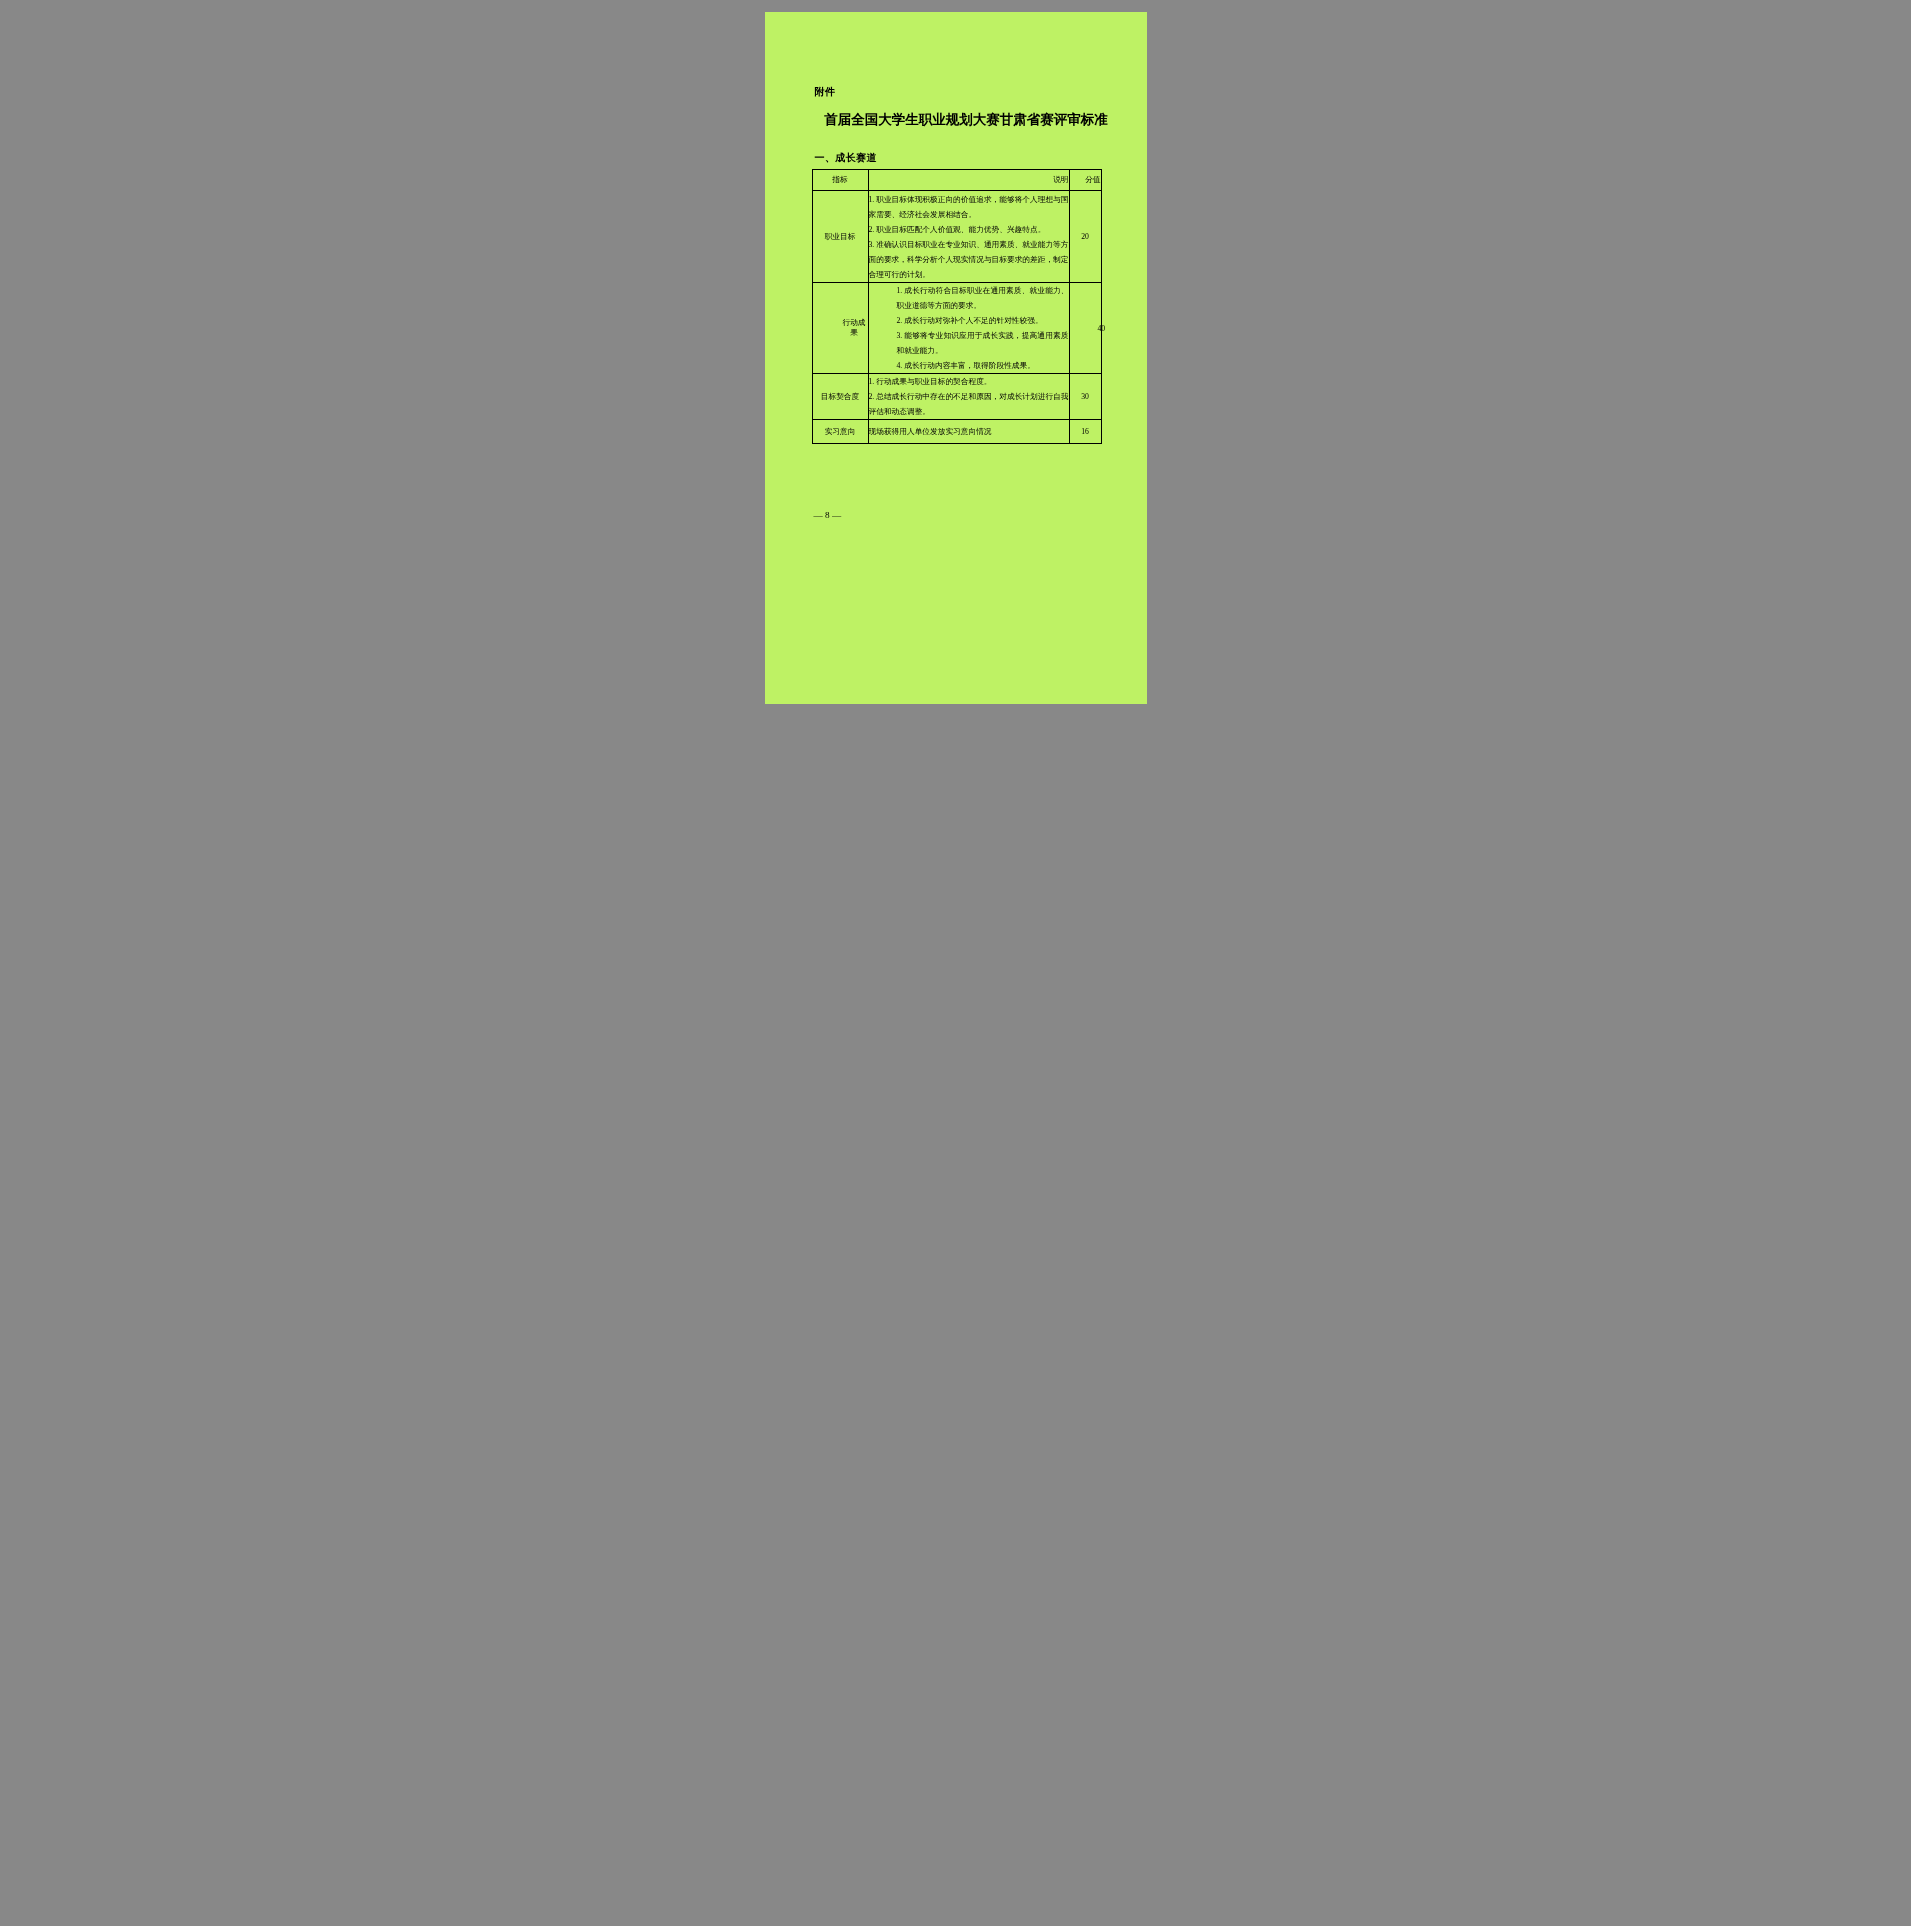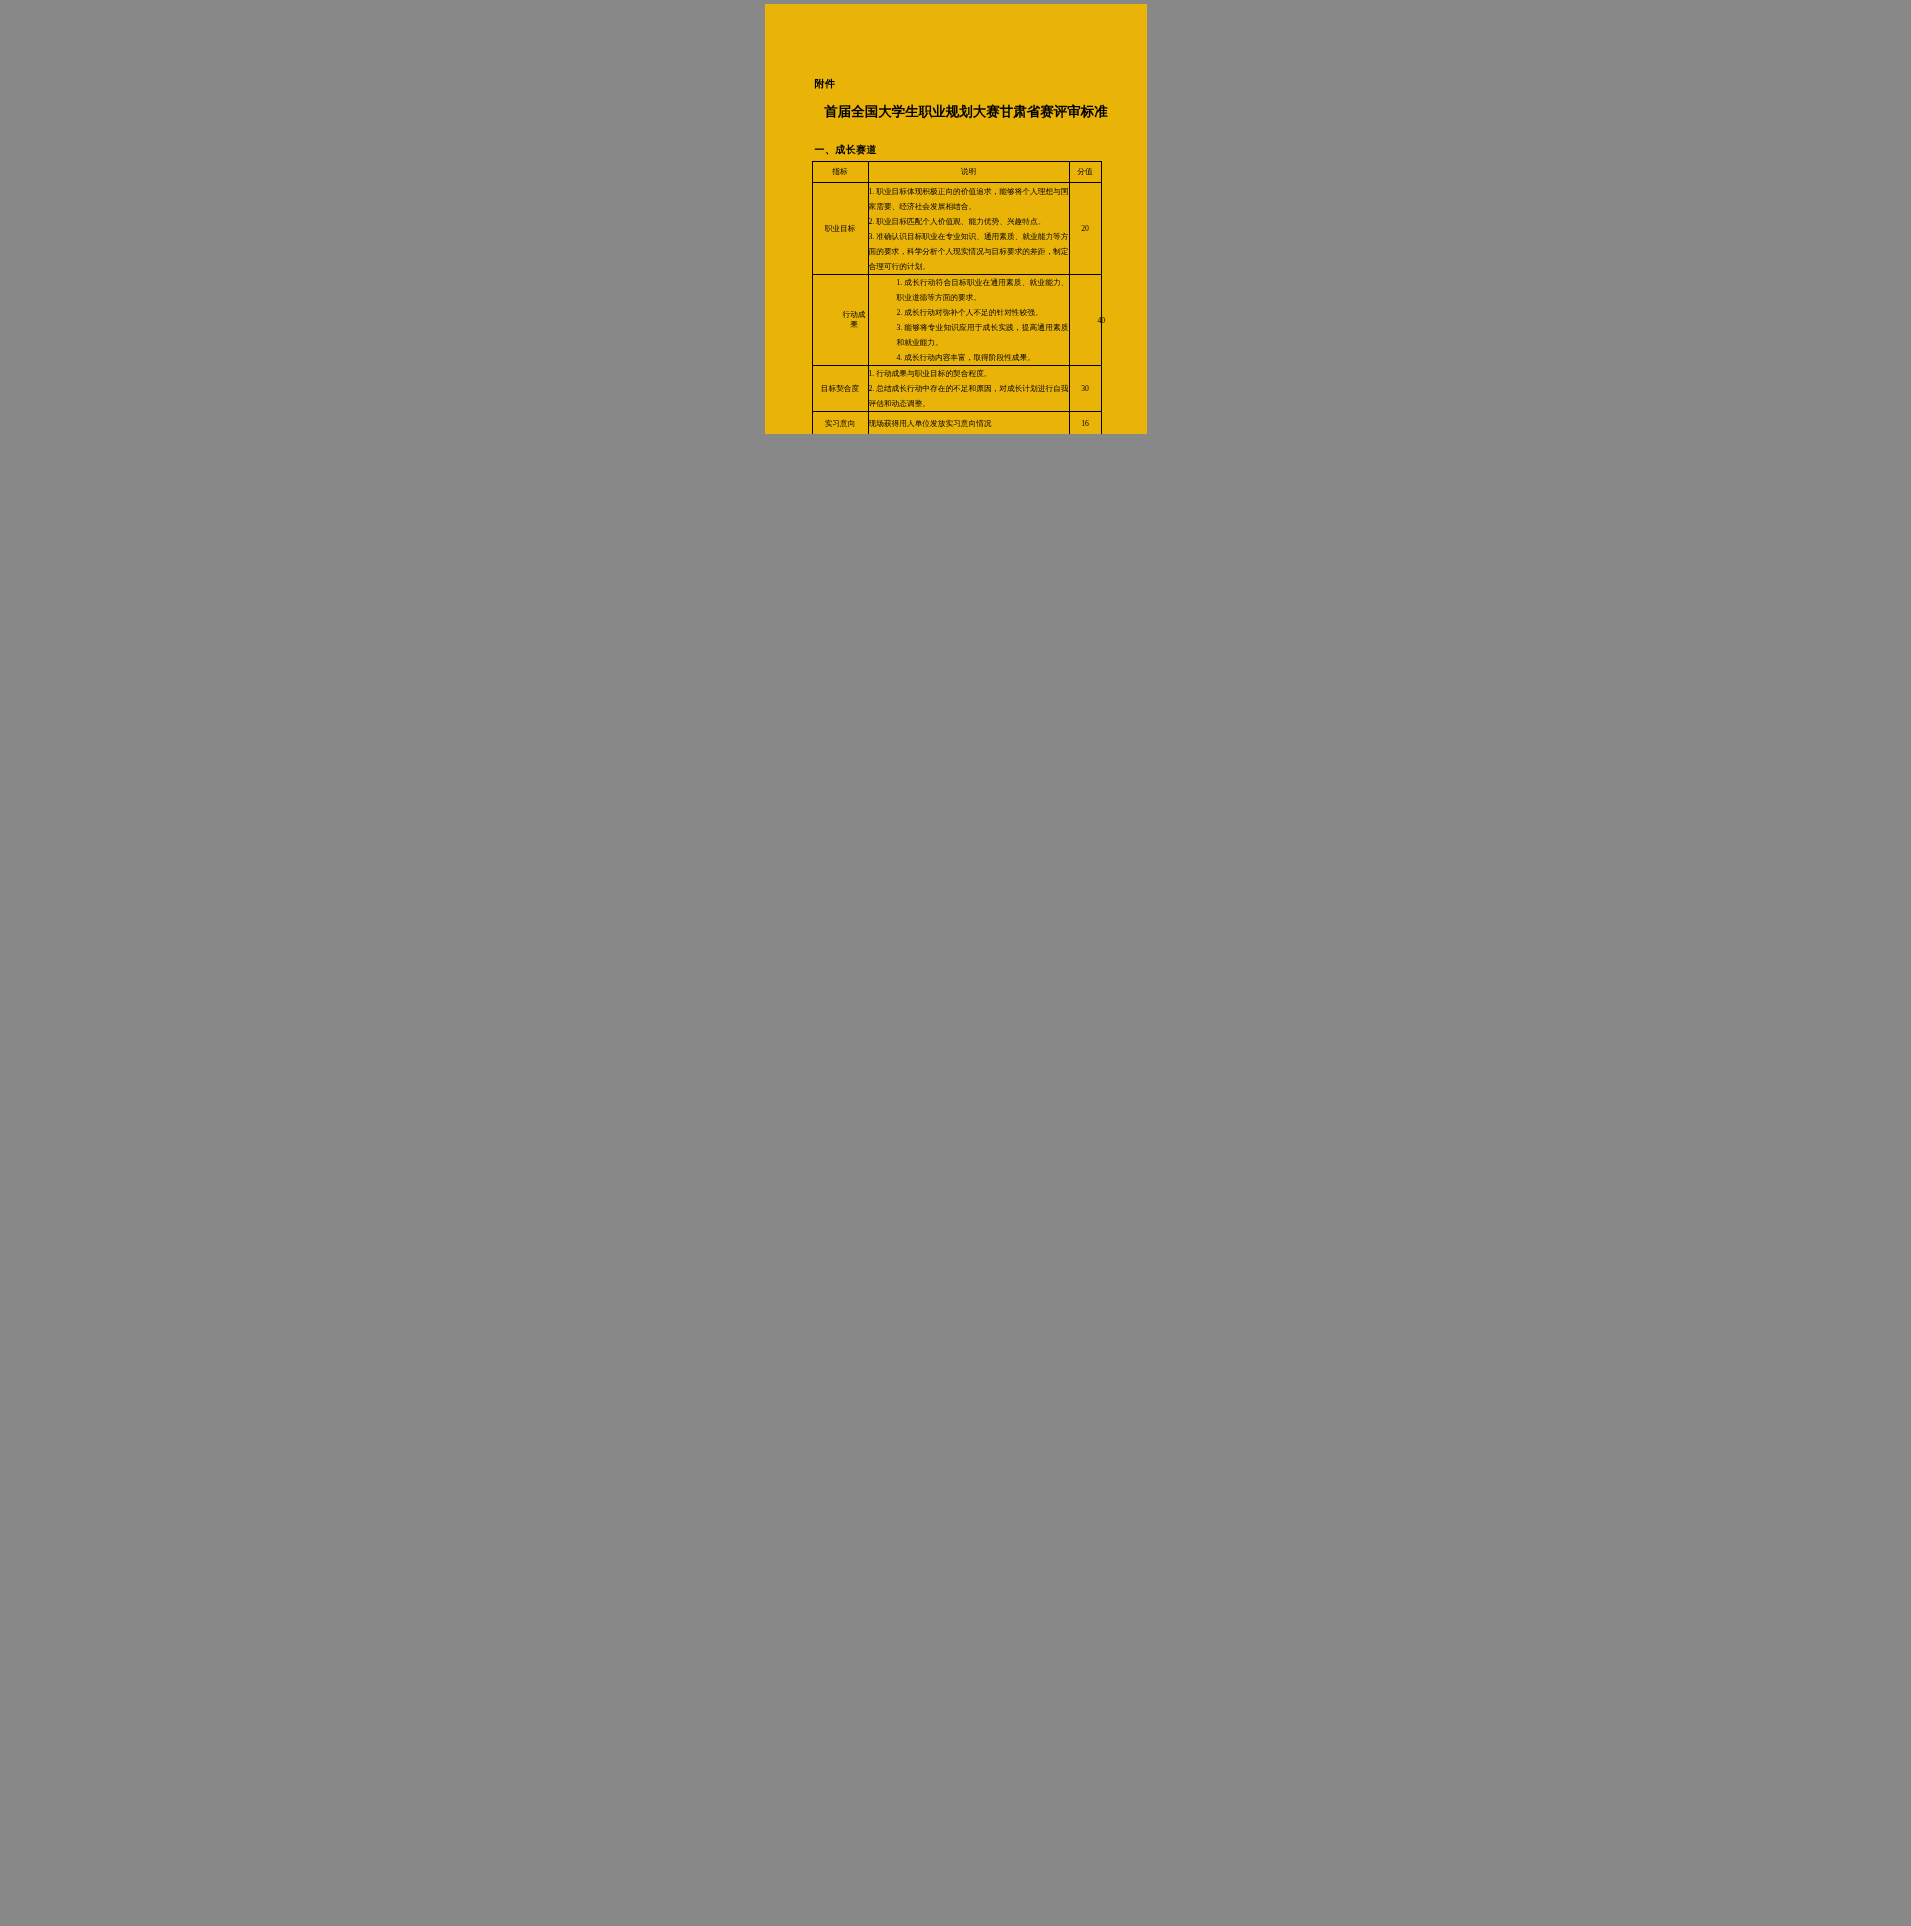--- a/index.html
+++ b/index.html
@@ -1,21 +1,21 @@
 <!DOCTYPE html>
 <html style="font-size:6.2px"><head>
 <meta charset="utf-8">
 <style>
   html, body { margin: 0; padding: 0; background: #888; }
   .page {
     position: relative;
     width: 382px;
-    height: 430px;
-    margin: 4px auto;
-    background: #eab308;
+    height: 692px;
+    margin: 12px auto;
+    background: #bef264;
     color: #000000;
     font-family: "Liberation Serif", serif;
     overflow: hidden;
   }
   .attachment {
     position: absolute;
     left: 50px;
     top: 74px;
     font-family: "Liberation Sans", sans-serif;
     font-weight: bold;
@@ -57,21 +57,21 @@
   table.criteria td {
     border: 0.4px solid #000000;
     border-top: 0.8px solid #000000;
     border-bottom: 0.8px solid #000000;
     vertical-align: middle;
     font-size: 7.7px;
     font-weight: normal;
     padding: 0;
   }
   td.ind, th.h-ind { text-align: center; }
-  th.h-desc, th.h-score { text-align: center; }
+  th.h-desc, th.h-score { text-align: right; }
   td.desc { padding: 2.3px 3.9px; }
   td.desc p {
     margin: 0;
     text-align: justify;
     line-height: 15px;
     font-size: 7.7px;
   }
   td.score { text-align: center; font-size: 7.7px; }
   tr.header-row th { height: 20.4px; }
   tr.row-0 td { height: 91px; }

